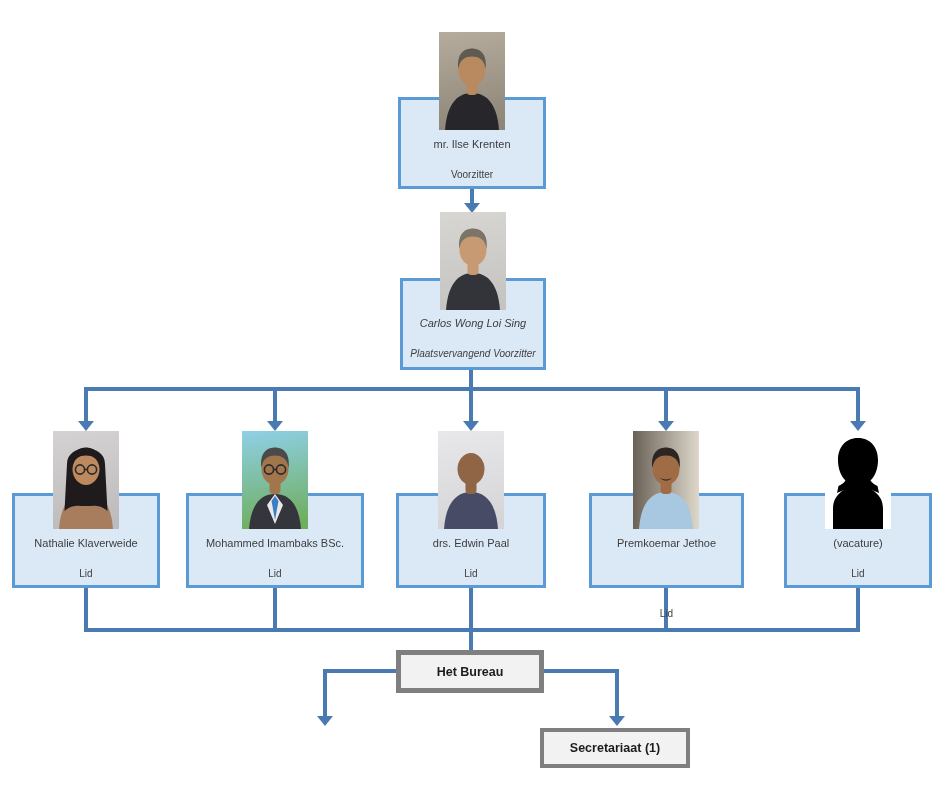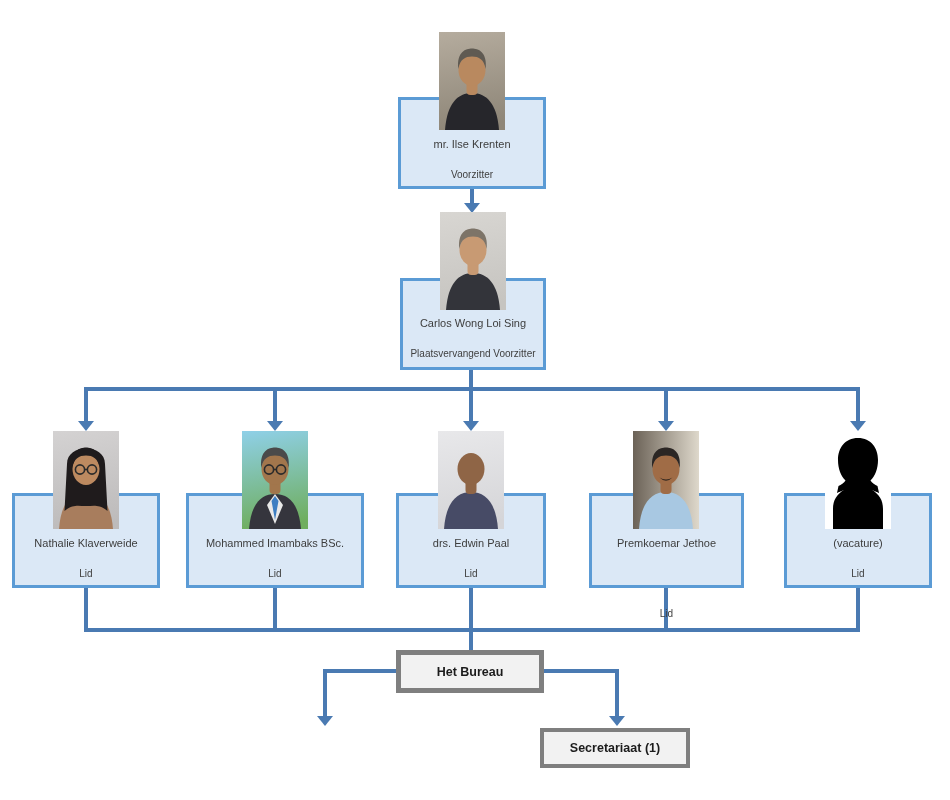--- a/index.html
+++ b/index.html
@@ -11,21 +11,21 @@
   .photo svg{display:block;width:100%;height:100%;}
 
   
   .pbox{position:absolute;box-sizing:border-box;border:3px solid var(--pborder,#5b9bd5);
         background:var(--pfill,#dbe8f6);z-index:2;display:flex;flex-direction:column;
         align-items:center;text-align:center;}
   .pbox .name{font-size:11px;color:#3d3d3d;line-height:1.15;white-space:nowrap;}
   .pbox .role{font-size:10px;color:#404040;margin-top:18px;}
 
   .b-ilse   {left:398px;top:97px;width:148px;height:92px;padding-top:38px;}
-  .b-carlos {left:400px;top:278px;width:146px;height:92px;padding-top:36px;}
+  .b-carlos {left:400px;top:278px;width:146px;height:92px;padding-top:36px;font-style:italic;}
   .b-m1{left:12px; top:493px;width:148px;height:95px;padding-top:41px;}
   .b-m2{left:186px;top:493px;width:178px;height:95px;padding-top:41px;}
   .b-m3{left:396px;top:493px;width:150px;height:95px;padding-top:41px;align-items:center;}
   .b-m4{left:589px;top:493px;width:155px;height:95px;padding-top:41px;gap:40px;}
   .b-m5{left:784px;top:493px;width:148px;height:95px;padding-top:41px;}
 
   .p-ilse  {left:439px;top:32px;}
   .p-carlos{left:440px;top:212px;}
   .p-m1{left:53px; top:431px;}
   .p-m2{left:242px;top:431px;}

